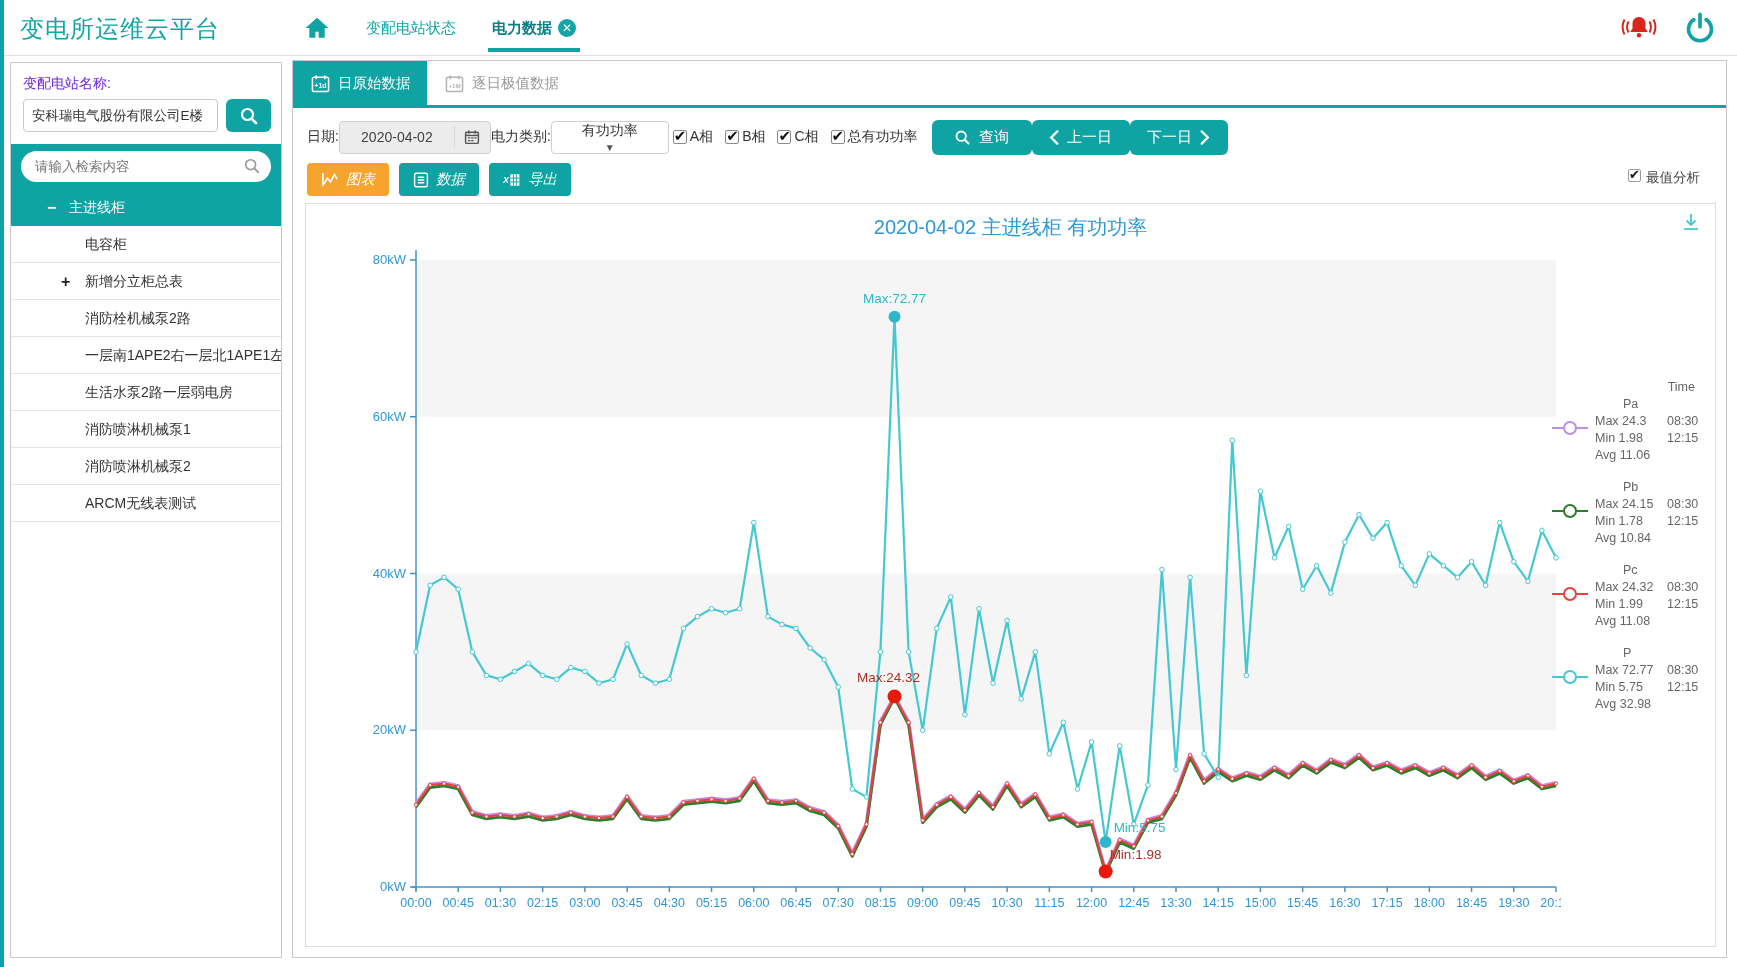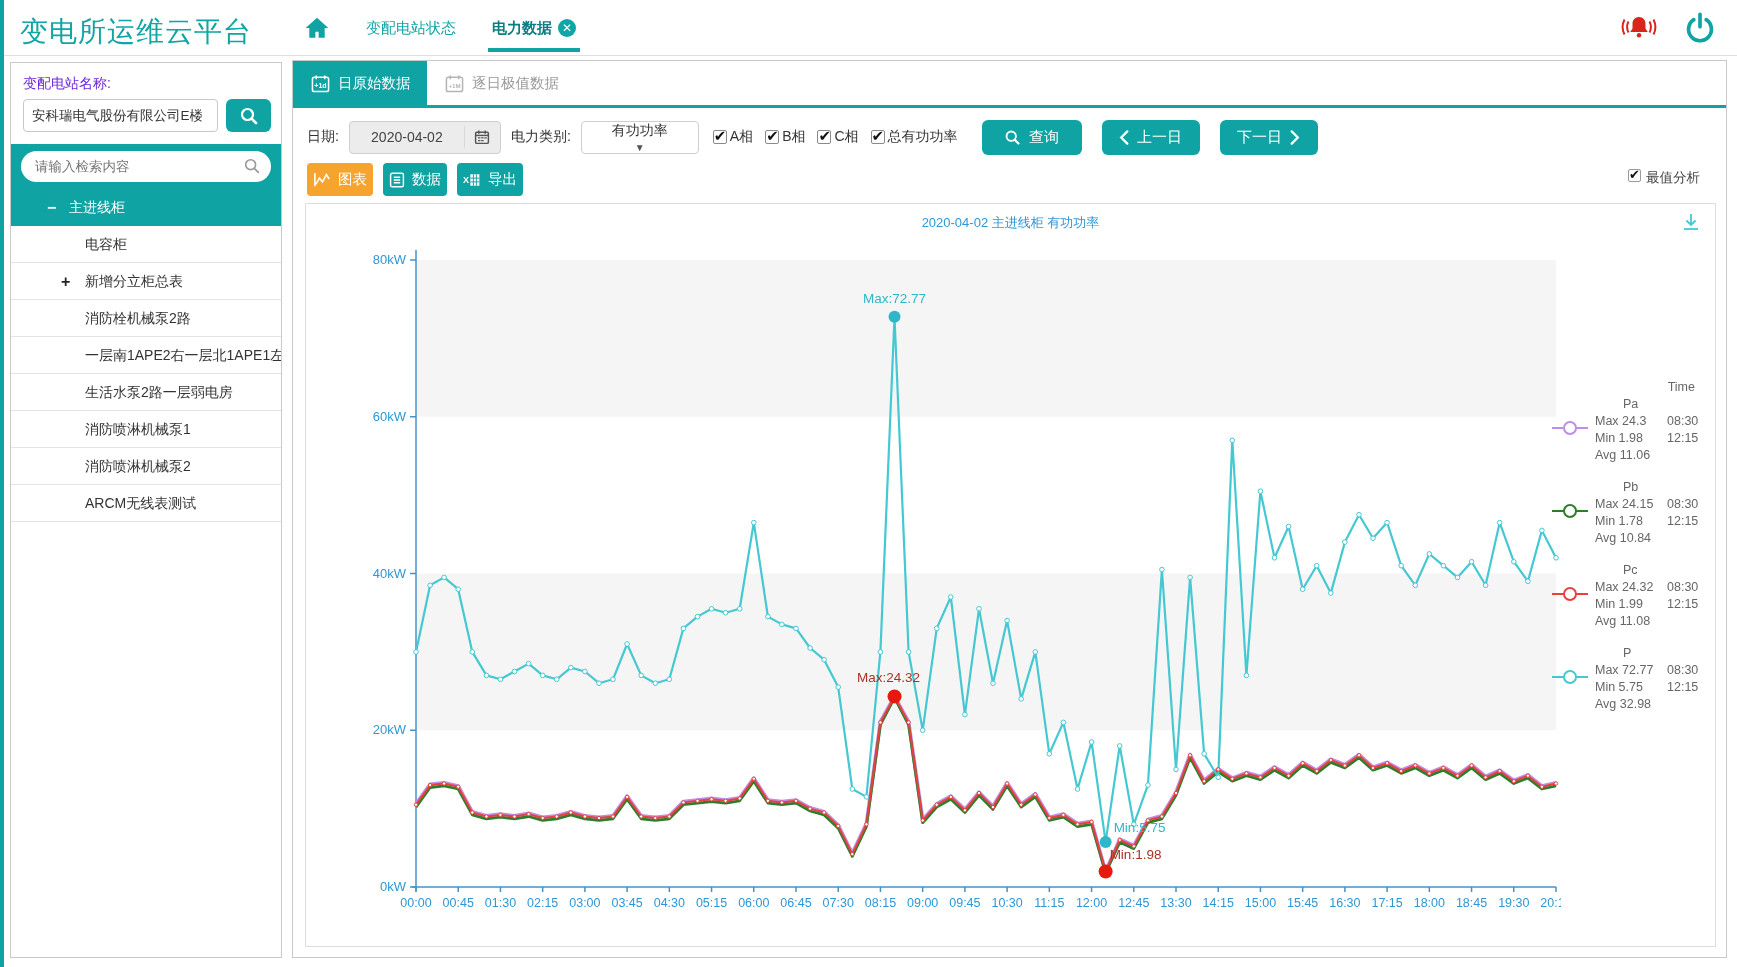--- a/index.html
+++ b/index.html
@@ -3,21 +3,21 @@
 <meta charset="utf-8">
 <style>
   * { margin:0; padding:0; box-sizing:border-box; }
   html,body { width:1737px; height:967px; background:#fff; overflow:hidden;
     font-family:"Liberation Sans","DejaVu Sans",sans-serif; color:#333; }
   .stripe { position:absolute; left:0; top:0; width:4px; height:967px; background:#0fa3a3; }
 
   
   .header { position:absolute; left:4px; top:0; right:0; height:56px; background:#fff;
     border-bottom:1px solid #e0e0e0; }
-  .app-title { position:absolute; left:16px; top:13px; font-size:28px; color:#12a5a5; letter-spacing:1px; }
+  .app-title { position:absolute; left:16px; top:13px; font-size:24px; color:#12a5a5; letter-spacing:1px; }
   .nav { position:absolute; left:300px; top:0; height:56px; display:flex; align-items:center; gap:36px; }
   .nav .home { width:26px; height:26px; cursor:pointer; }
   .nav-tab { font-size:15px; color:#12a5a5; cursor:pointer; position:relative; height:56px;
     display:flex; align-items:center; gap:6px; }
   .nav-tab.active { color:#0b7d84; font-weight:bold; }
   .nav-tab.active::after { content:""; position:absolute; left:-4px; right:-4px; bottom:4px; height:4px; background:#0fa3a3; }
   .tab-close { width:18px; height:18px; border-radius:50%; background:#12a5a5; color:#fff;
     font-size:12px; line-height:18px; text-align:center; font-weight:bold; }
   .hdr-icons { position:absolute; right:22px; top:12px; display:flex; gap:26px; align-items:center; }
 
@@ -45,46 +45,46 @@
   
   .main { position:absolute; left:292px; top:60px; width:1435px; height:898px;
     border:1px solid #c9c9c9; background:#fff; }
   .subtab-row { position:relative; height:46px; }
   .subtab-row::after { content:""; position:absolute; left:0; right:0; top:44px; height:3px; background:#0fa3a3; }
   .subtab { position:absolute; top:0; height:44px; display:flex; align-items:center; gap:8px;
     font-size:14.5px; padding:0 18px; cursor:pointer; }
   .subtab.active { left:0; background:#0fa3a3; color:#fff; }
   .subtab.inactive { left:134px; background:#fff; color:#9a9a9a; }
 
-  .toolbar1 { position:absolute; left:14px; top:58px; height:36px; display:flex; align-items:center; gap:10px; font-size:14px; }
+  .toolbar1 { position:absolute; left:14px; top:58px; height:36px; display:flex; align-items:center; gap:0; font-size:14px; }
   .date-box { display:flex; align-items:center; width:152px; height:33px; background:#ececec;
     border:1px solid #cfcfcf; border-radius:4px; cursor:pointer; }
   .date-box .dval { flex:1; text-align:center; color:#444; font-size:14px; }
   .date-box .dcal { width:36px; text-align:center; border-left:1px solid #d8d8d8; padding-top:3px; }
   .sel-box { display:flex; align-items:center; width:118px; height:33px; background:#fff;
     border:1px solid #cfcfcf; border-radius:4px; padding:0 8px; cursor:pointer; justify-content:space-between;flex-direction:column; }
   .sel-box .caret { font-size:10px; color:#555; }
   .cbx-group { display:flex; align-items:center; gap:12px; margin-left:4px; }
   .cbx-item { display:flex; align-items:center; gap:3px; cursor:pointer; }
   .cbx { width:14px; height:14px; border:1px solid #8a8a8a; background:#fff; position:relative; border-radius:2px; }
   .cbx::after { content:"✔"; position:absolute; left:0px; top:-4px; font-size:15px; color:#111; font-weight:bold; }
   .btn { display:inline-flex; align-items:center; justify-content:center; gap:8px; border:none;
     border-radius:6px; color:#fff; background:#0fa3a3; cursor:pointer; font-size:15px; font-family:inherit; }
   .btn.query { width:100px; height:35px; margin-left:14px; }
-  .btn.prevday,.btn.nextday { width:98px; height:35px; margin-left:10px; font-size:15px; }
+  .btn.prevday,.btn.nextday { width:98px; height:35px; font-size:15px; }
   .toolbar2 { position:absolute; left:14px; top:102px; display:flex; gap:10px; }
-  .btn.small { height:33px; padding:0 6px; border-radius:4px; font-size:14.5px; gap:7px; }
+  .btn.small { height:33px; padding:0 14px; border-radius:4px; font-size:14.5px; gap:7px;font-style:italic; }
   .btn.orange { background:#f6a42d; }
   .analysis { position:absolute; right:26px; top:108px; display:flex; align-items:flex-start; gap:5px; font-size:13.5px; color:#444; cursor:pointer; }
   .analysis .cbx { width:13px; height:13px; border-color:#9a9a9a; }
   .analysis .cbx::after { font-size:13px; top:-3px; }
 
   
   .chart-panel { position:absolute; left:12px; top:142px; width:1411px; height:744px; border:1px solid #ddd; }
-  .chart-title { position:absolute; left:0; right:0; top:10px; text-align:center; font-size:13px; color:#2e97d5; }
+  .chart-title { position:absolute; left:0; right:0; top:10px; text-align:center; font-size:20px; color:#2e97d5; }
   .dl-icon { position:absolute; right:14px; top:8px; cursor:pointer; }
   .legend { position:absolute; right:6px; top:192px; width:158px; font-size:12.5px; color:#666; }
   .lg-entry { position:relative; padding-left:44px; margin-bottom:15px; line-height:17px; }
   .lg-marker { position:absolute; left:0; top:24px; }
   .lg-name { color:#666;margin-left:28px; }
   .lg-row { display:flex; }
   .lg-row .v { width:72px; }
   .lg-time-hdr { position:absolute; right:14px; top:-17px; color:#666; }
 </style>
 </head>

